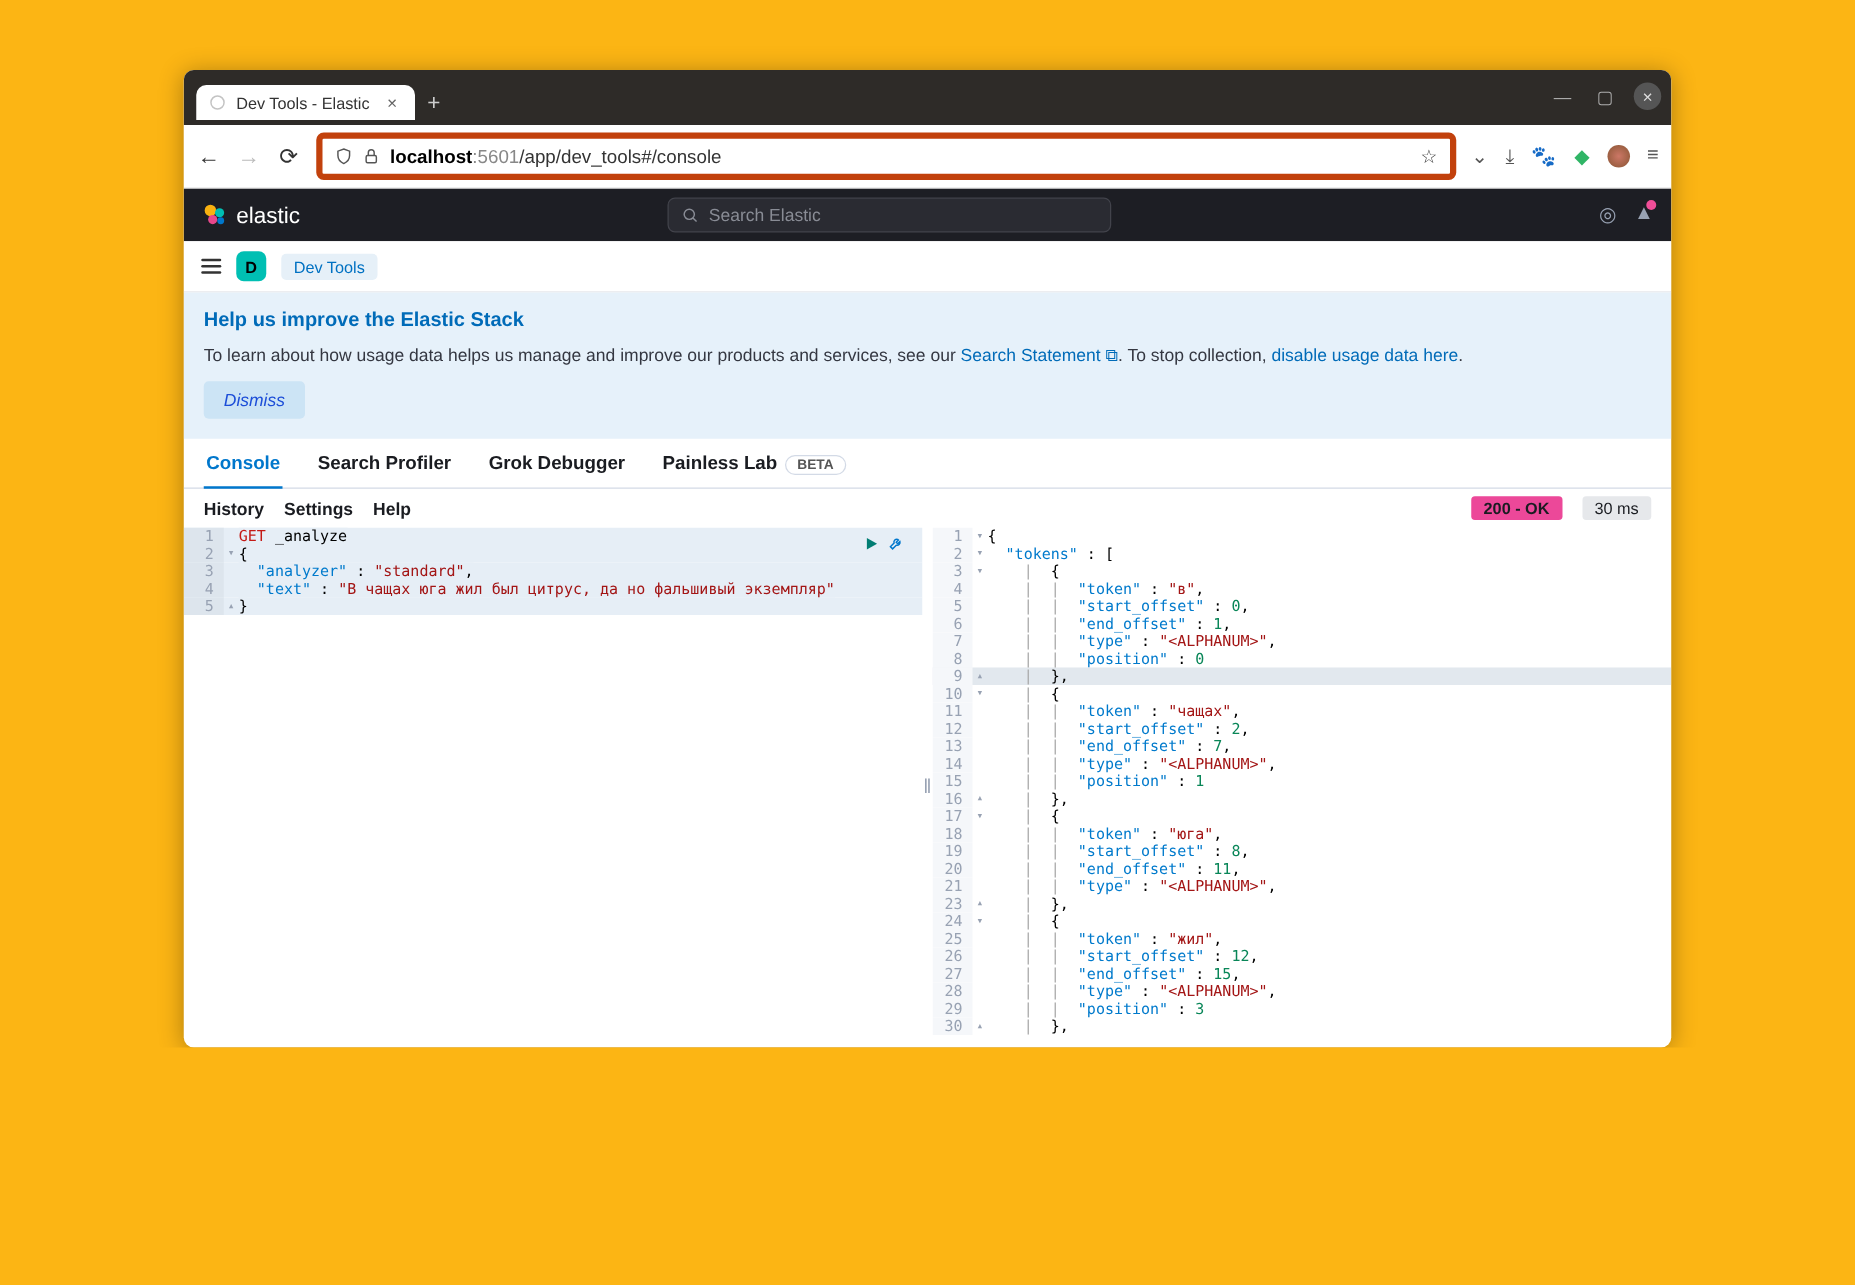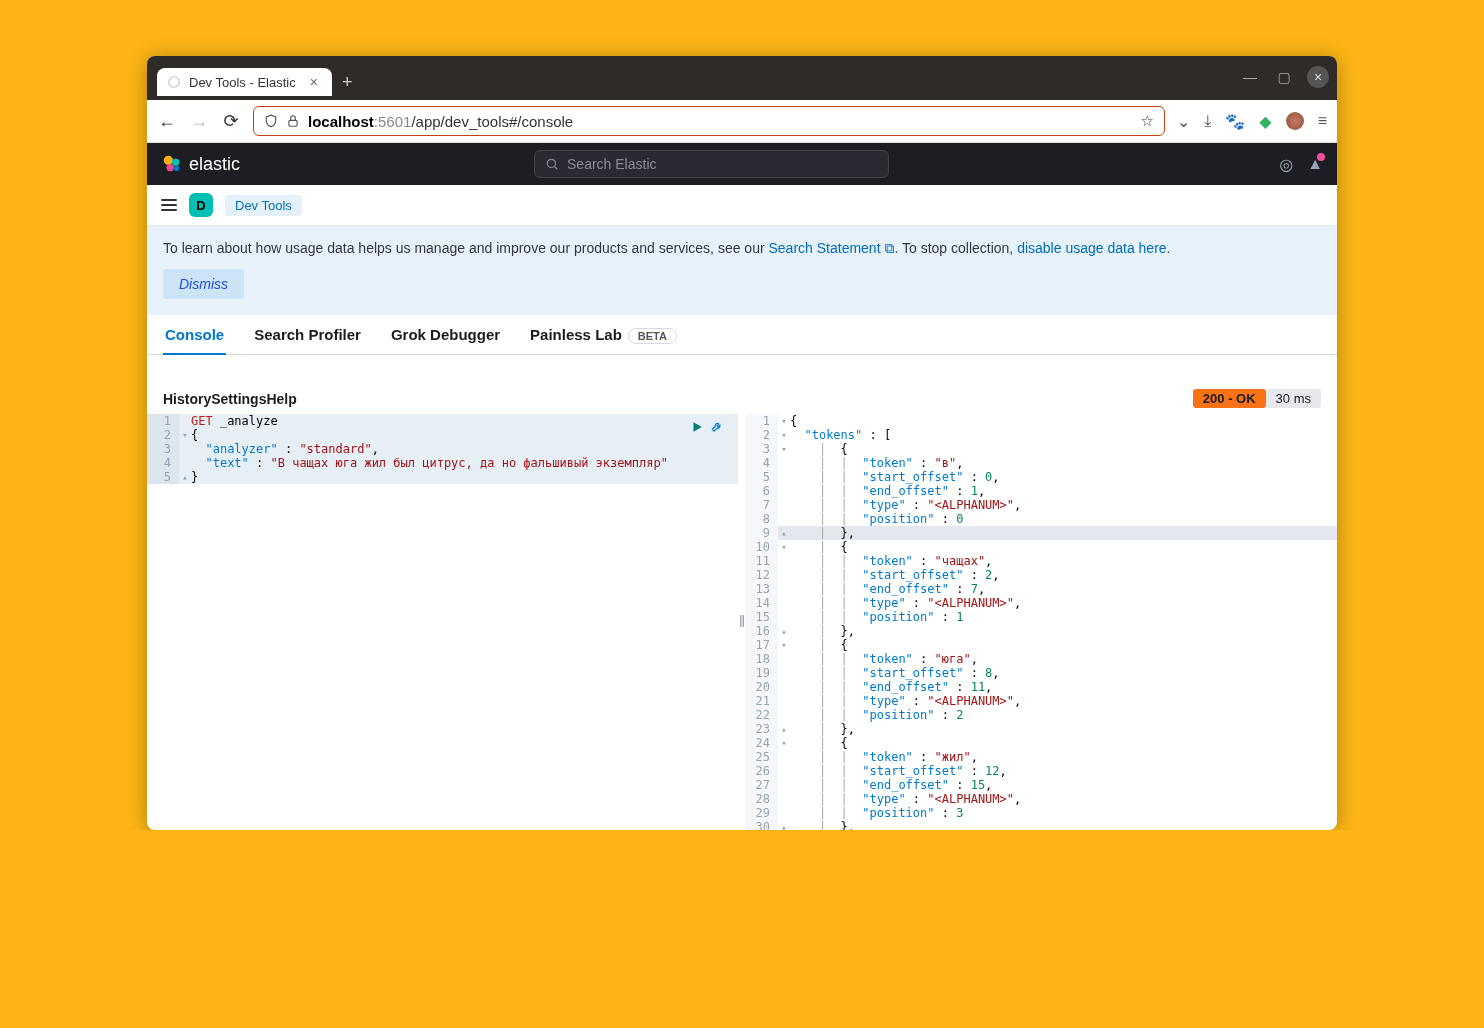--- a/index.html
+++ b/index.html
@@ -12,21 +12,21 @@
 .tab .favicon { width:14px;height:14px; opacity:.5; }
 .tab .close { font-size:14px; color:#666; margin-left:6px; }
 .new-tab { color:#ccc; margin-left:10px; font-size:18px; }
 .wincontrols { position:absolute; right:8px; top:10px; display:flex; gap:12px; color:#aaa; }
 .wincontrols > span { width:22px;height:22px; display:flex; align-items:center; justify-content:center; font-size:14px; }
 .wincontrols .wc-close { background:#555; border-radius:50%; color:#ddd; }
 
 .toolbar { background:#fff; display:flex; align-items:center; padding:6px 10px; gap:12px; border-bottom:1px solid #ddd; }
 .nav-btn { color:#333; font-size:18px; width:20px; text-align:center; }
 .nav-btn.disabled { color:#bbb; }
-.urlbar { flex:1; display:flex; align-items:center; border:1px solid #c2410c; border-radius:6px; padding:5px 10px; gap:8px; font-size:15px; color:#333; }
+.urlbar { flex:1; display:flex; align-items:center; border:5px solid #c2410c; border-radius:6px; padding:5px 10px; gap:8px; font-size:15px; color:#333; }
 .url-host { color:#000; font-weight:600; }
 .url-port { color:#888; }
 .url-path { color:#333; }
 .tool-icons { display:flex; gap:14px; align-items:center; color:#555; font-size:16px; }
 .badge-icon { width:18px;height:18px; border-radius:50%; background:#999; display:inline-block; }
 
 
 .ehdr { background:#1d1e24; display:flex; align-items:center; padding:0 14px; height:42px; color:#ccc; gap:14px;justify-content:center; }
 .ehdr-logo { display:flex; align-items:center; gap:6px; font-size:18px; color:#fff; }
 .ehdr-logo svg { width:22px; height:22px; }
@@ -49,23 +49,23 @@
 .dismiss { margin-top:12px; background:#cce4f5; border:none; padding:7px 16px; font-size:14px; color:#1d4ed8; border-radius:4px;font-style:italic; }
 
 
 .tabs { display:flex; align-items:center; gap:26px; padding:0 16px; border-bottom:1px solid #d3dae6; font-size:15px; }
 .tabrow-item { padding:11px 2px; color:#1a1c21; font-weight:600; position:relative; }
 .tabrow-item.active { color:#0077cc; }
 .tabrow-item.active::after { content:""; position:absolute; left:0;right:0;bottom:-1px; height:2px; background:#0077cc; }
 .beta { border:1px solid #d3dae6; padding:1px 9px; border-radius:12px; font-size:11px; font-weight:600; color:#555; margin-left:6px; }
 
 
-.tools-row { display:flex; align-items:center; padding:6px 16px; gap:0; font-size:14px; color:#1a1c21; font-weight:600;margin-top:28px; }
+.tools-row { display:flex; align-items:center; padding:6px 16px; gap:16px; font-size:14px; color:#1a1c21; font-weight:600; }
 .tools-row .spacer{flex:1;}
-.status-ok { background:#f97316; padding:2px 10px; border-radius:3px; font-size:13px; font-weight:600; color:#1a1c21;}
+.status-ok { background:#ec4899; padding:2px 10px; border-radius:3px; font-size:13px; font-weight:600; color:#1a1c21;}
 .status-ms { background:#e6e8eb; padding:2px 10px; border-radius:3px; font-size:13px; font-weight:400; color:#1a1c21;}
 
 
 .editor-area { display:flex; height:416px; position:relative; }
 .pane { flex:1; overflow:auto; position:relative; }
 .divider { width:8px; display:flex; align-items:center; justify-content:center; cursor:col-resize; color:#98a2b3;}
 .code-row { display:flex; line-height:14px; white-space:pre; font-family: "DejaVu Sans Mono", Consolas, monospace; font-size:12px; }
 .code-row .ln { width:32px; text-align:right; padding-right:8px; color:#98a2b3; background:#f5f7fa; flex-shrink:0; }
 .code-row .fold { width:12px; color:#98a2b3; flex-shrink:0; text-align:center; font-size:9px;}
 .code-row .ct { padding-left:0; }
@@ -156,20 +156,21 @@
     <div class="hamburger">
         <span></span>
         <span></span>
         <span></span>
       </div>
     <div class="space-badge">D</div>
     <div class="bc">Dev Tools</div>
   </div>
 
   <div class="banner">
+    <h3>Help us improve the Elastic Stack</h3>
     <p>
       <span>To learn about how usage data helps us manage and improve our products and services, see our </span><a href="#"><span>Search Statement</span> <span>⧉</span></a><span>. To stop collection, </span><a href="#">disable usage data here</a><span>.</span>
     </p>
     <button class="dismiss">Dismiss</button>
   </div>
 
   <div class="tabs" id="tabrow">
       <div class="tabrow-item active">Console</div>
       <div class="tabrow-item">Search Profiler</div>
       <div class="tabrow-item">Grok Debugger</div>
@@ -217,21 +218,20 @@
         <div class="code-row"><span class="ln">12</span><span class="fold"></span><span class="ct"><span class="tk-pipe">    </span><span class="tk-pipe">|  |  </span><span class="tk-key">"start_offset"</span><span> : </span><span class="tk-num">2</span><span>,</span></span></div>
         <div class="code-row"><span class="ln">13</span><span class="fold"></span><span class="ct"><span class="tk-pipe">    </span><span class="tk-pipe">|  |  </span><span class="tk-key">"end_offset"</span><span> : </span><span class="tk-num">7</span><span>,</span></span></div>
         <div class="code-row"><span class="ln">14</span><span class="fold"></span><span class="ct"><span class="tk-pipe">    </span><span class="tk-pipe">|  |  </span><span class="tk-key">"type"</span><span> : </span><span class="tk-str">"&lt;ALPHANUM&gt;"</span><span>,</span></span></div>
         <div class="code-row"><span class="ln">15</span><span class="fold"></span><span class="ct"><span class="tk-pipe">    </span><span class="tk-pipe">|  |  </span><span class="tk-key">"position"</span><span> : </span><span class="tk-num">1</span></span></div>
         <div class="code-row"><span class="ln">16</span><span class="fold">▴</span><span class="ct"><span class="tk-pipe">    </span><span class="tk-pipe">|  </span><span>},</span></span></div>
         <div class="code-row"><span class="ln">17</span><span class="fold">▾</span><span class="ct"><span class="tk-pipe">    </span><span class="tk-pipe">|  </span><span>{</span></span></div>
         <div class="code-row"><span class="ln">18</span><span class="fold"></span><span class="ct"><span class="tk-pipe">    </span><span class="tk-pipe">|  |  </span><span class="tk-key">"token"</span><span> : </span><span class="tk-str">"юга"</span><span>,</span></span></div>
         <div class="code-row"><span class="ln">19</span><span class="fold"></span><span class="ct"><span class="tk-pipe">    </span><span class="tk-pipe">|  |  </span><span class="tk-key">"start_offset"</span><span> : </span><span class="tk-num">8</span><span>,</span></span></div>
         <div class="code-row"><span class="ln">20</span><span class="fold"></span><span class="ct"><span class="tk-pipe">    </span><span class="tk-pipe">|  |  </span><span class="tk-key">"end_offset"</span><span> : </span><span class="tk-num">11</span><span>,</span></span></div>
         <div class="code-row"><span class="ln">21</span><span class="fold"></span><span class="ct"><span class="tk-pipe">    </span><span class="tk-pipe">|  |  </span><span class="tk-key">"type"</span><span> : </span><span class="tk-str">"&lt;ALPHANUM&gt;"</span><span>,</span></span></div>
-        <div class="code-row"><span class="ln">22</span><span class="fold"></span><span class="ct"><span class="tk-pipe">    </span><span class="tk-pipe">|  |  </span><span class="tk-key">"position"</span><span> : </span><span class="tk-num">2</span></span></div>
         <div class="code-row"><span class="ln">23</span><span class="fold">▴</span><span class="ct"><span class="tk-pipe">    </span><span class="tk-pipe">|  </span><span>},</span></span></div>
         <div class="code-row"><span class="ln">24</span><span class="fold">▾</span><span class="ct"><span class="tk-pipe">    </span><span class="tk-pipe">|  </span><span>{</span></span></div>
         <div class="code-row"><span class="ln">25</span><span class="fold"></span><span class="ct"><span class="tk-pipe">    </span><span class="tk-pipe">|  |  </span><span class="tk-key">"token"</span><span> : </span><span class="tk-str">"жил"</span><span>,</span></span></div>
         <div class="code-row"><span class="ln">26</span><span class="fold"></span><span class="ct"><span class="tk-pipe">    </span><span class="tk-pipe">|  |  </span><span class="tk-key">"start_offset"</span><span> : </span><span class="tk-num">12</span><span>,</span></span></div>
         <div class="code-row"><span class="ln">27</span><span class="fold"></span><span class="ct"><span class="tk-pipe">    </span><span class="tk-pipe">|  |  </span><span class="tk-key">"end_offset"</span><span> : </span><span class="tk-num">15</span><span>,</span></span></div>
         <div class="code-row"><span class="ln">28</span><span class="fold"></span><span class="ct"><span class="tk-pipe">    </span><span class="tk-pipe">|  |  </span><span class="tk-key">"type"</span><span> : </span><span class="tk-str">"&lt;ALPHANUM&gt;"</span><span>,</span></span></div>
         <div class="code-row"><span class="ln">29</span><span class="fold"></span><span class="ct"><span class="tk-pipe">    </span><span class="tk-pipe">|  |  </span><span class="tk-key">"position"</span><span> : </span><span class="tk-num">3</span></span></div>
         <div class="code-row"><span class="ln">30</span><span class="fold">▴</span><span class="ct"><span class="tk-pipe">    </span><span class="tk-pipe">|  </span><span>},</span></span></div>
       </div>
   </div>

